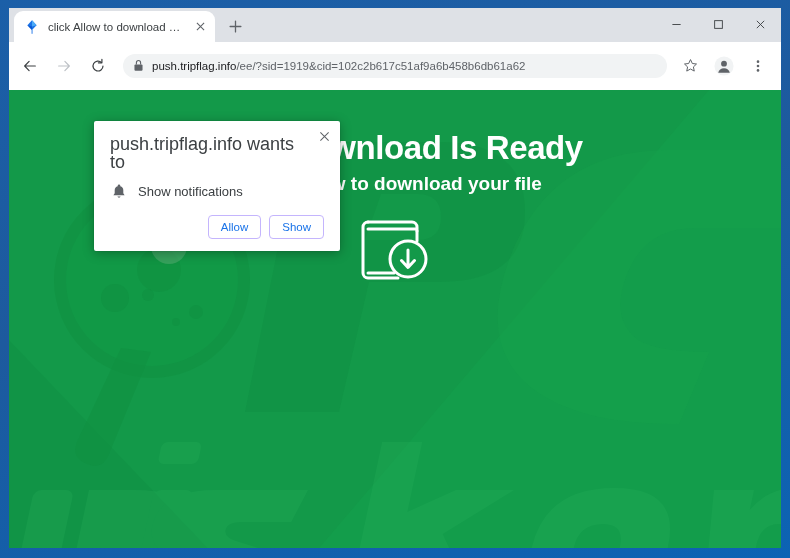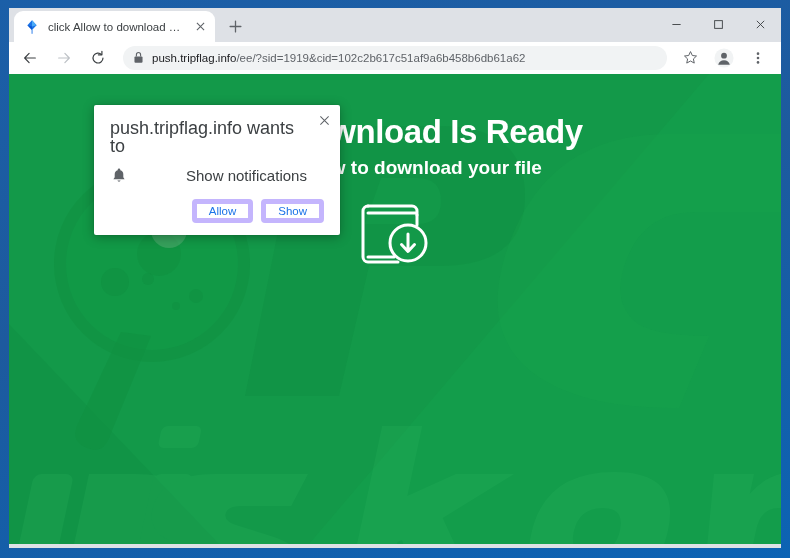--- a/index.html
+++ b/index.html
@@ -76,21 +76,21 @@
     height: 32px;
     display: flex;
   }
   .win-btn {
     width: 42px; height: 32px;
     display: flex; align-items: center; justify-content: center;
   }
 
   
   #toolbar {
-    height: 32px;
+    height: 48px;
     background: #ffffff;
     display: flex;
     align-items: center;
     padding: 0 6px 0 4px;
     gap: 0px;
     border-bottom: 1px solid #ffffff;
   }
   .nav-btn {
     width: 28px; height: 28px;
     margin: 0 3px;
@@ -186,37 +186,36 @@
     padding-right: 18px;
   }
   #dialog-row {
     margin-top: 12px;
     display: flex;
     align-items: center;
     gap: 12px;
     padding-left: 2px;
   }
   #dialog-permission-label {
-    font-size: 15px;
+    font-size: 13px;
     color: #3c4043;
     line-height: 15px;
-    margin-left: 48px;
   }
   #dialog-actions {
     margin-top: 16px;
     display: flex;
     justify-content: flex-end;
     gap: 8px;
   }
   .dlg-btn {
     min-width: 50px;
     height: 24px;
     padding: 0 12px;
     background: #ffffff;
-    border: 5px solid #c4b5fd;
+    border: 1px solid #c4b5fd;
     border-radius: 4px;
     color: #1a73e8;
     font-size: 11.5px;
     font-family: "Liberation Sans", sans-serif;
     display: flex; align-items: center; justify-content: center;
     line-height: 14px;
   }
 </style>
 </head>
 <body>

